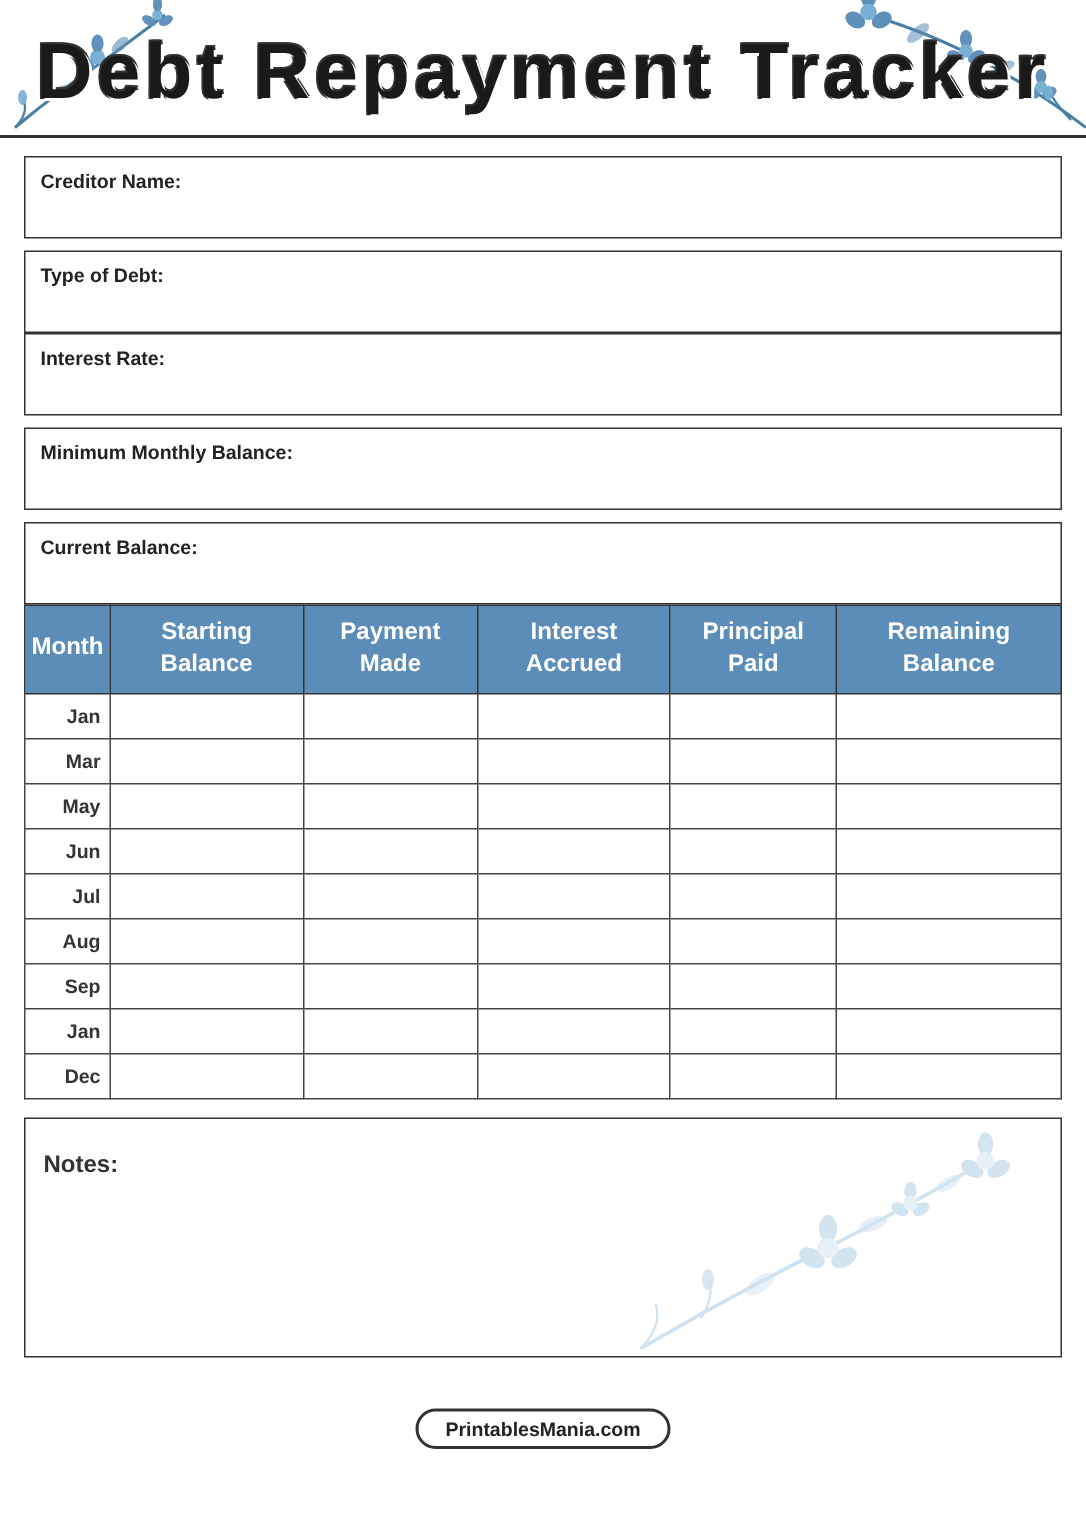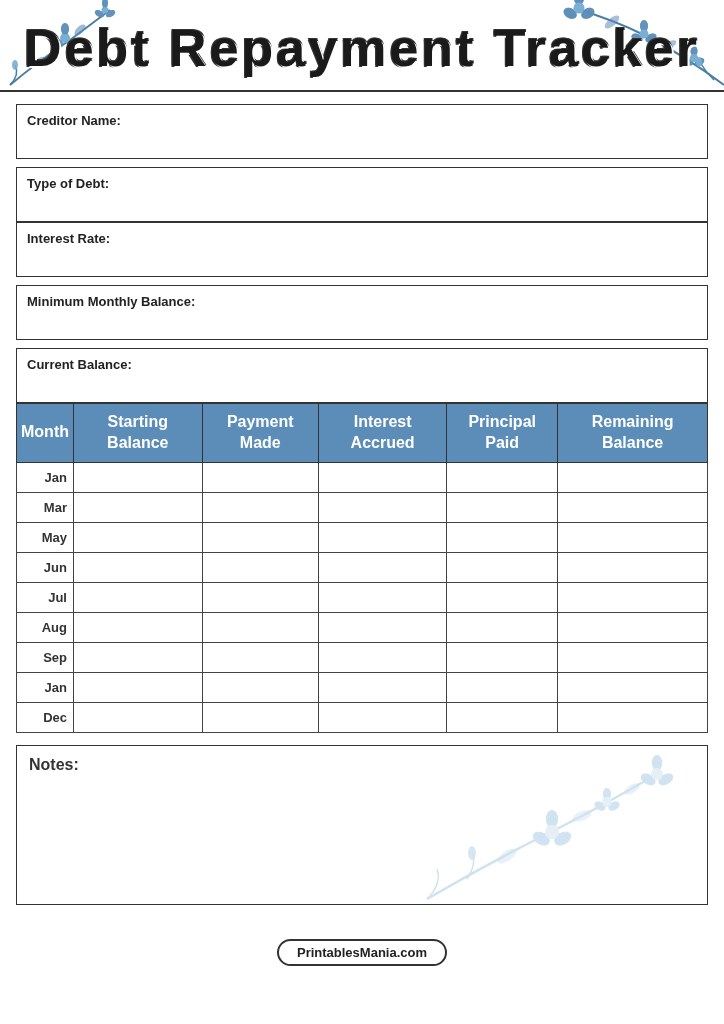--- a/index.html
+++ b/index.html
@@ -103,21 +103,21 @@
     }
 
     .tracker-table tr:nth-child(odd) td {
       background: #fff;
     }
 
     
     .notes-section {
       border: 1.5px solid #333;
       min-height: 160px;
-      padding: 10px 12px;
+      padding: 22px 12px;
       position: relative;
       overflow: hidden;
       margin-bottom: 14px;
     }
 
     .notes-label {
       font-size: 16px;
       font-weight: bold;
       color: #333;
     }

